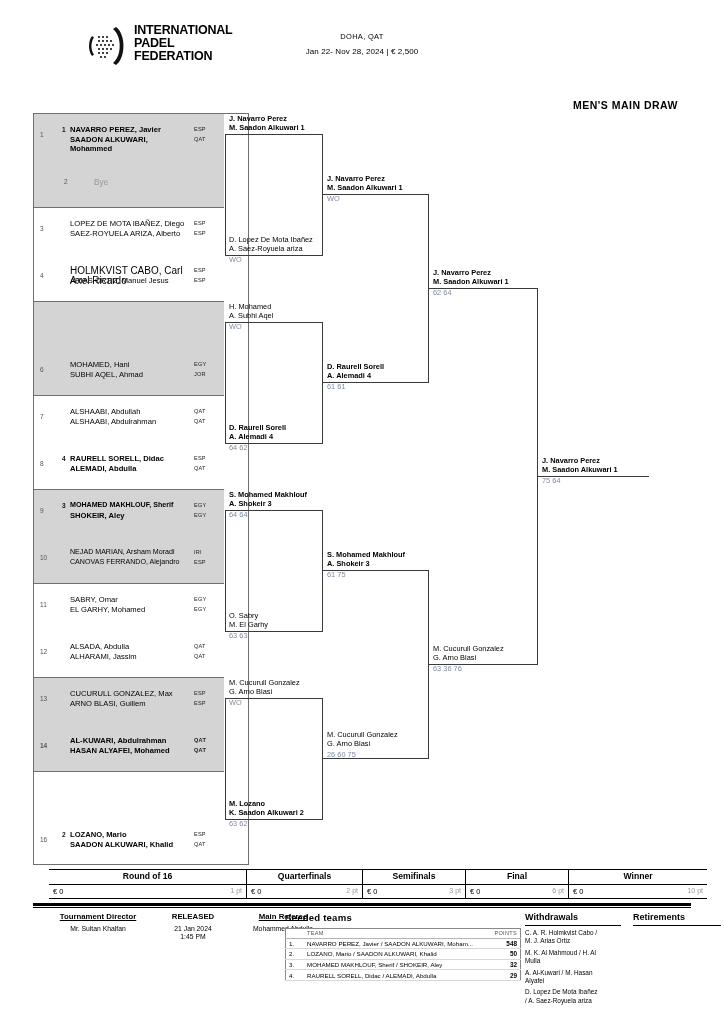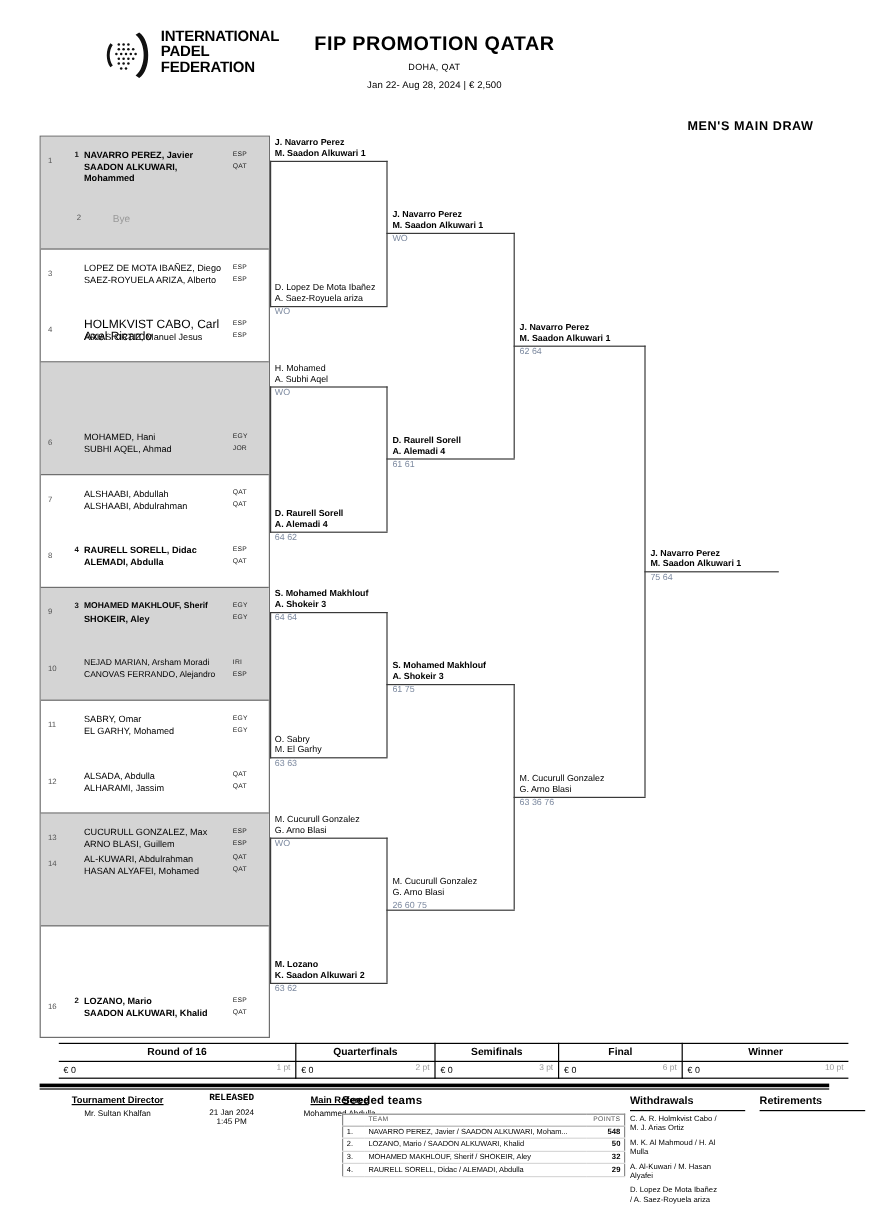--- a/index.html
+++ b/index.html
@@ -22,21 +22,21 @@
   .title-block{position:absolute;left:0;top:28px;width:724px;text-align:center;}
   .ev-title{font-size:16.5px;font-weight:bold;letter-spacing:0.4px;}
   .ev-city{font-size:7.5px;margin-top:4px;letter-spacing:0.3px;}
   .ev-dates{font-size:8px;margin-top:6px;letter-spacing:0.1px;}
   .draw-label{position:absolute;right:46px;top:99px;font-size:10.5px;
     font-weight:bold;letter-spacing:0.5px;}
 
   
   .draw{position:absolute;left:33px;top:113px;width:658px;height:752px;}
 
-  .r1col{position:absolute;left:0;top:0;width:192px;height:752px;
+  .r1col{position:absolute;left:0;top:0;width:216px;height:752px;
     border:1px solid #6f6f6f;box-sizing:border-box;}
   .band{position:absolute;left:0;width:190px;box-sizing:border-box;}
   .band.shaded{background:#d4d4d4;}
   .bandline{position:absolute;left:0;width:190px;height:1px;background:#6f6f6f;}
 
   .slot{position:absolute;left:0;width:190px;height:47px;}
   .slot .num{position:absolute;left:6px;top:17px;font-size:6.5px;color:#555;}
   .slot .seed{position:absolute;left:28px;top:12px;font-size:6.5px;font-weight:bold;color:#111;}
   .slot .nm{position:absolute;left:36px;width:118px;font-size:7.6px;line-height:9.6px;}
   .slot .nm.top{top:11px;}
@@ -72,21 +72,21 @@
   .pcell .pts{position:absolute;right:4px;top:18px;font-size:7px;color:#9a9a9a;}
   .pdiv{position:absolute;top:0;width:1px;height:30px;background:#000;}
 
   
   .thickbar{position:absolute;left:33px;top:903px;width:658px;height:3px;background:#000;}
   .thinbar{position:absolute;left:33px;top:907px;width:658px;height:1px;background:#000;}
 
   .foot{position:absolute;left:33px;top:912px;width:658px;height:108px;font-size:7px;}
   .fcol{position:absolute;top:0;}
   .fhd{font-weight:bold;font-size:7.8px;text-decoration:underline;white-space:nowrap;}
-  .fhd.nound{text-decoration:none;font-family:Liberation Mono, monospace;}
+  .fhd.nound{text-decoration:none;}
   .fval{font-size:6.8px;margin-top:4px;white-space:nowrap;}
 
   .seedbox{position:absolute;left:252px;top:0;width:236px;}
   .seedttl{font-size:9.6px;font-weight:bold;letter-spacing:0.2px;}
   .seedtbl{margin-top:5px;border:1px solid #8a8a8a;width:236px;box-sizing:border-box;
     border-collapse:collapse;background:#fff;}
   .seedtbl td,.seedtbl th{font-size:6.2px;padding:1.3px 3px;border:0;}
   .seedtbl thead td{color:#555;font-size:5.6px;letter-spacing:0.3px;
     border-bottom:1px solid #b5b5b5;}
   .seedtbl tbody tr{border-bottom:1px solid #d8d8d8;}
@@ -139,23 +139,22 @@
         </svg>
       </div>
       <div class="logo-words">
         <div>INTERNATIONAL</div>
         <div>PADEL</div>
         <div>FEDERATION</div>
       </div>
     </div>
 
     <div class="title-block">
-      <div class="ev-title">FIP PROMOTION QATAR</div>
       <div class="ev-city">DOHA, QAT</div>
-      <div class="ev-dates">Jan 22- Aug 28, 2024  |  € 2,500</div>
+      <div class="ev-dates">Jan 22- Nov 28, 2024  |  € 2,500</div>
     </div>
   </div>
   <div class="draw-label">MEN'S MAIN DRAW</div>
 
   <div class="draw">
 
     <div class="r1col">
       <div class="band shaded" style="top:0px;height:94px;"></div>
       <div class="band shaded" style="top:188px;height:94px;"></div>
       <div class="band shaded" style="top:376px;height:94px;"></div>
@@ -253,21 +252,21 @@
         <span class="ctry bot">QAT</span>
       </div>
 
       <div class="slot" style="top:564px;">
         <span class="num">13</span>
         <div class="nm top">CUCURULL GONZALEZ, Max</div>
         <div class="nm bot">ARNO BLASI, Guillem</div>
         <span class="ctry top">ESP</span>
         <span class="ctry bot">ESP</span>
       </div>
-      <div class="slot" style="top:586px;">
+      <div class="slot" style="top:611px;font-weight:bold;">
         <span class="num">14</span>
         <div class="nm top">AL-KUWARI, Abdulrahman</div>
         <div class="nm bot">HASAN ALYAFEI, Mohamed</div>
         <span class="ctry top">QAT</span>
         <span class="ctry bot">QAT</span>
       </div>
 
       <div class="slot" style="top:705px;">
         <span class="num">16</span>
         <span class="seed">2</span>

